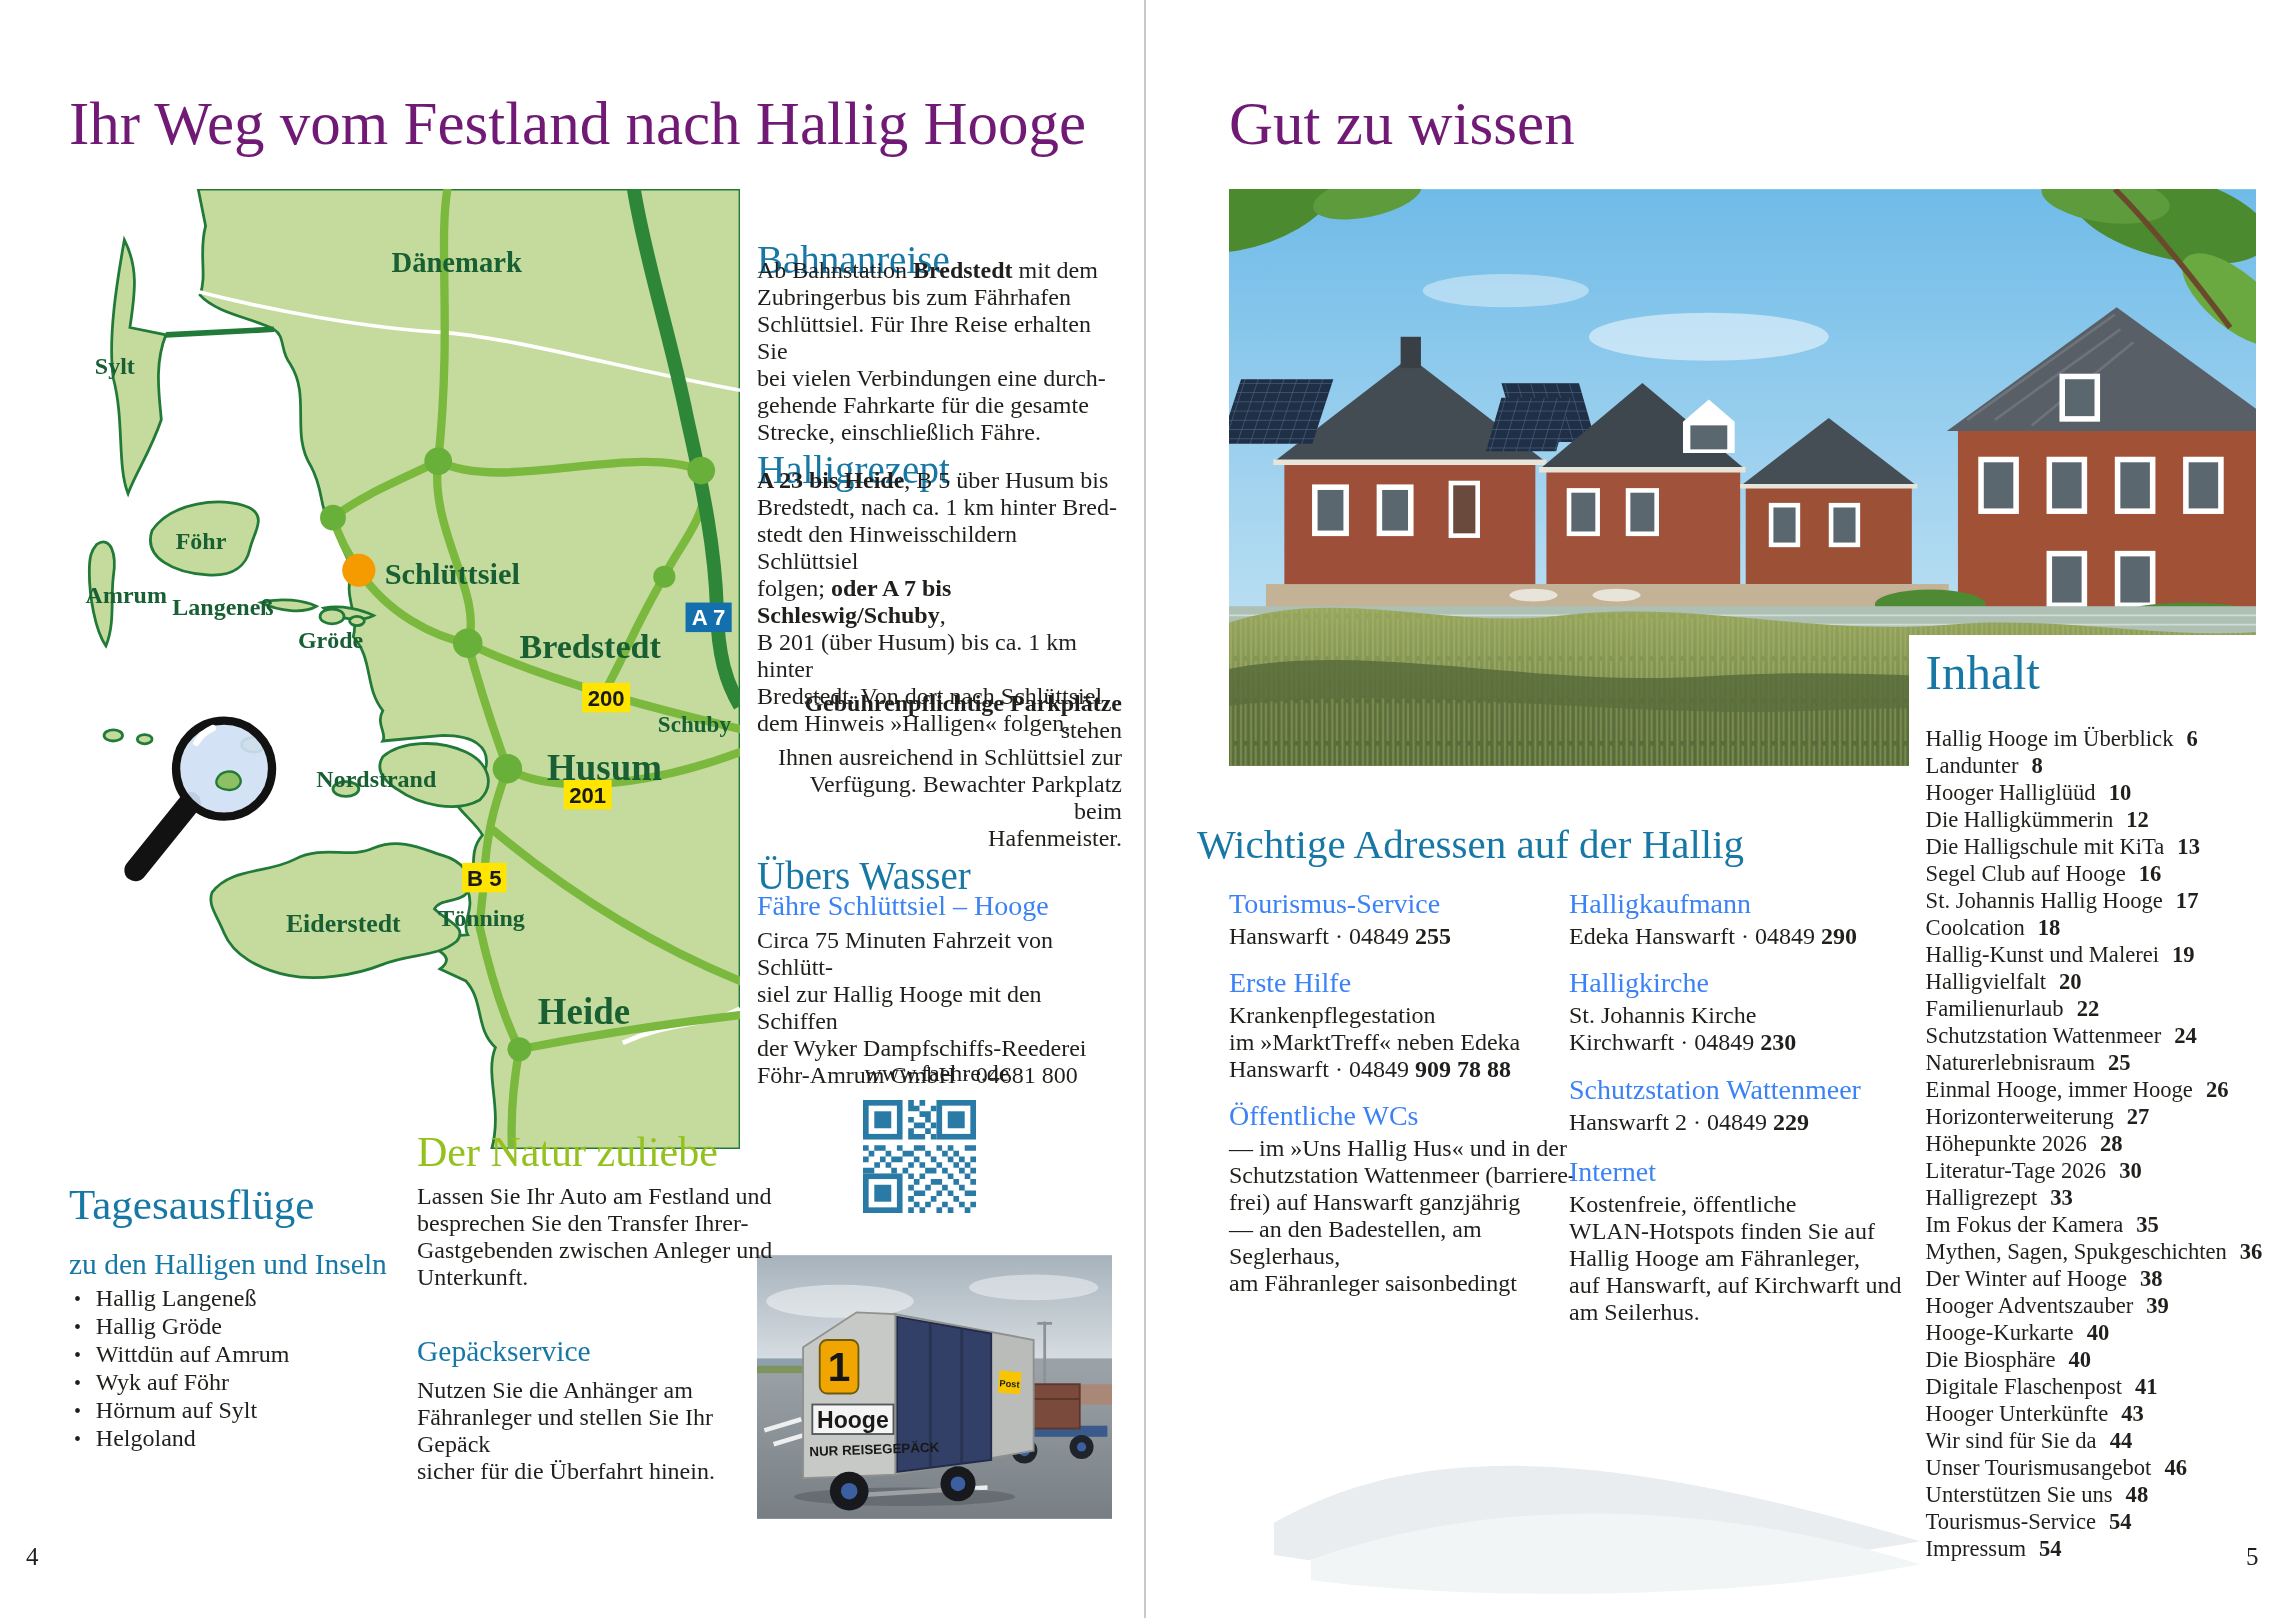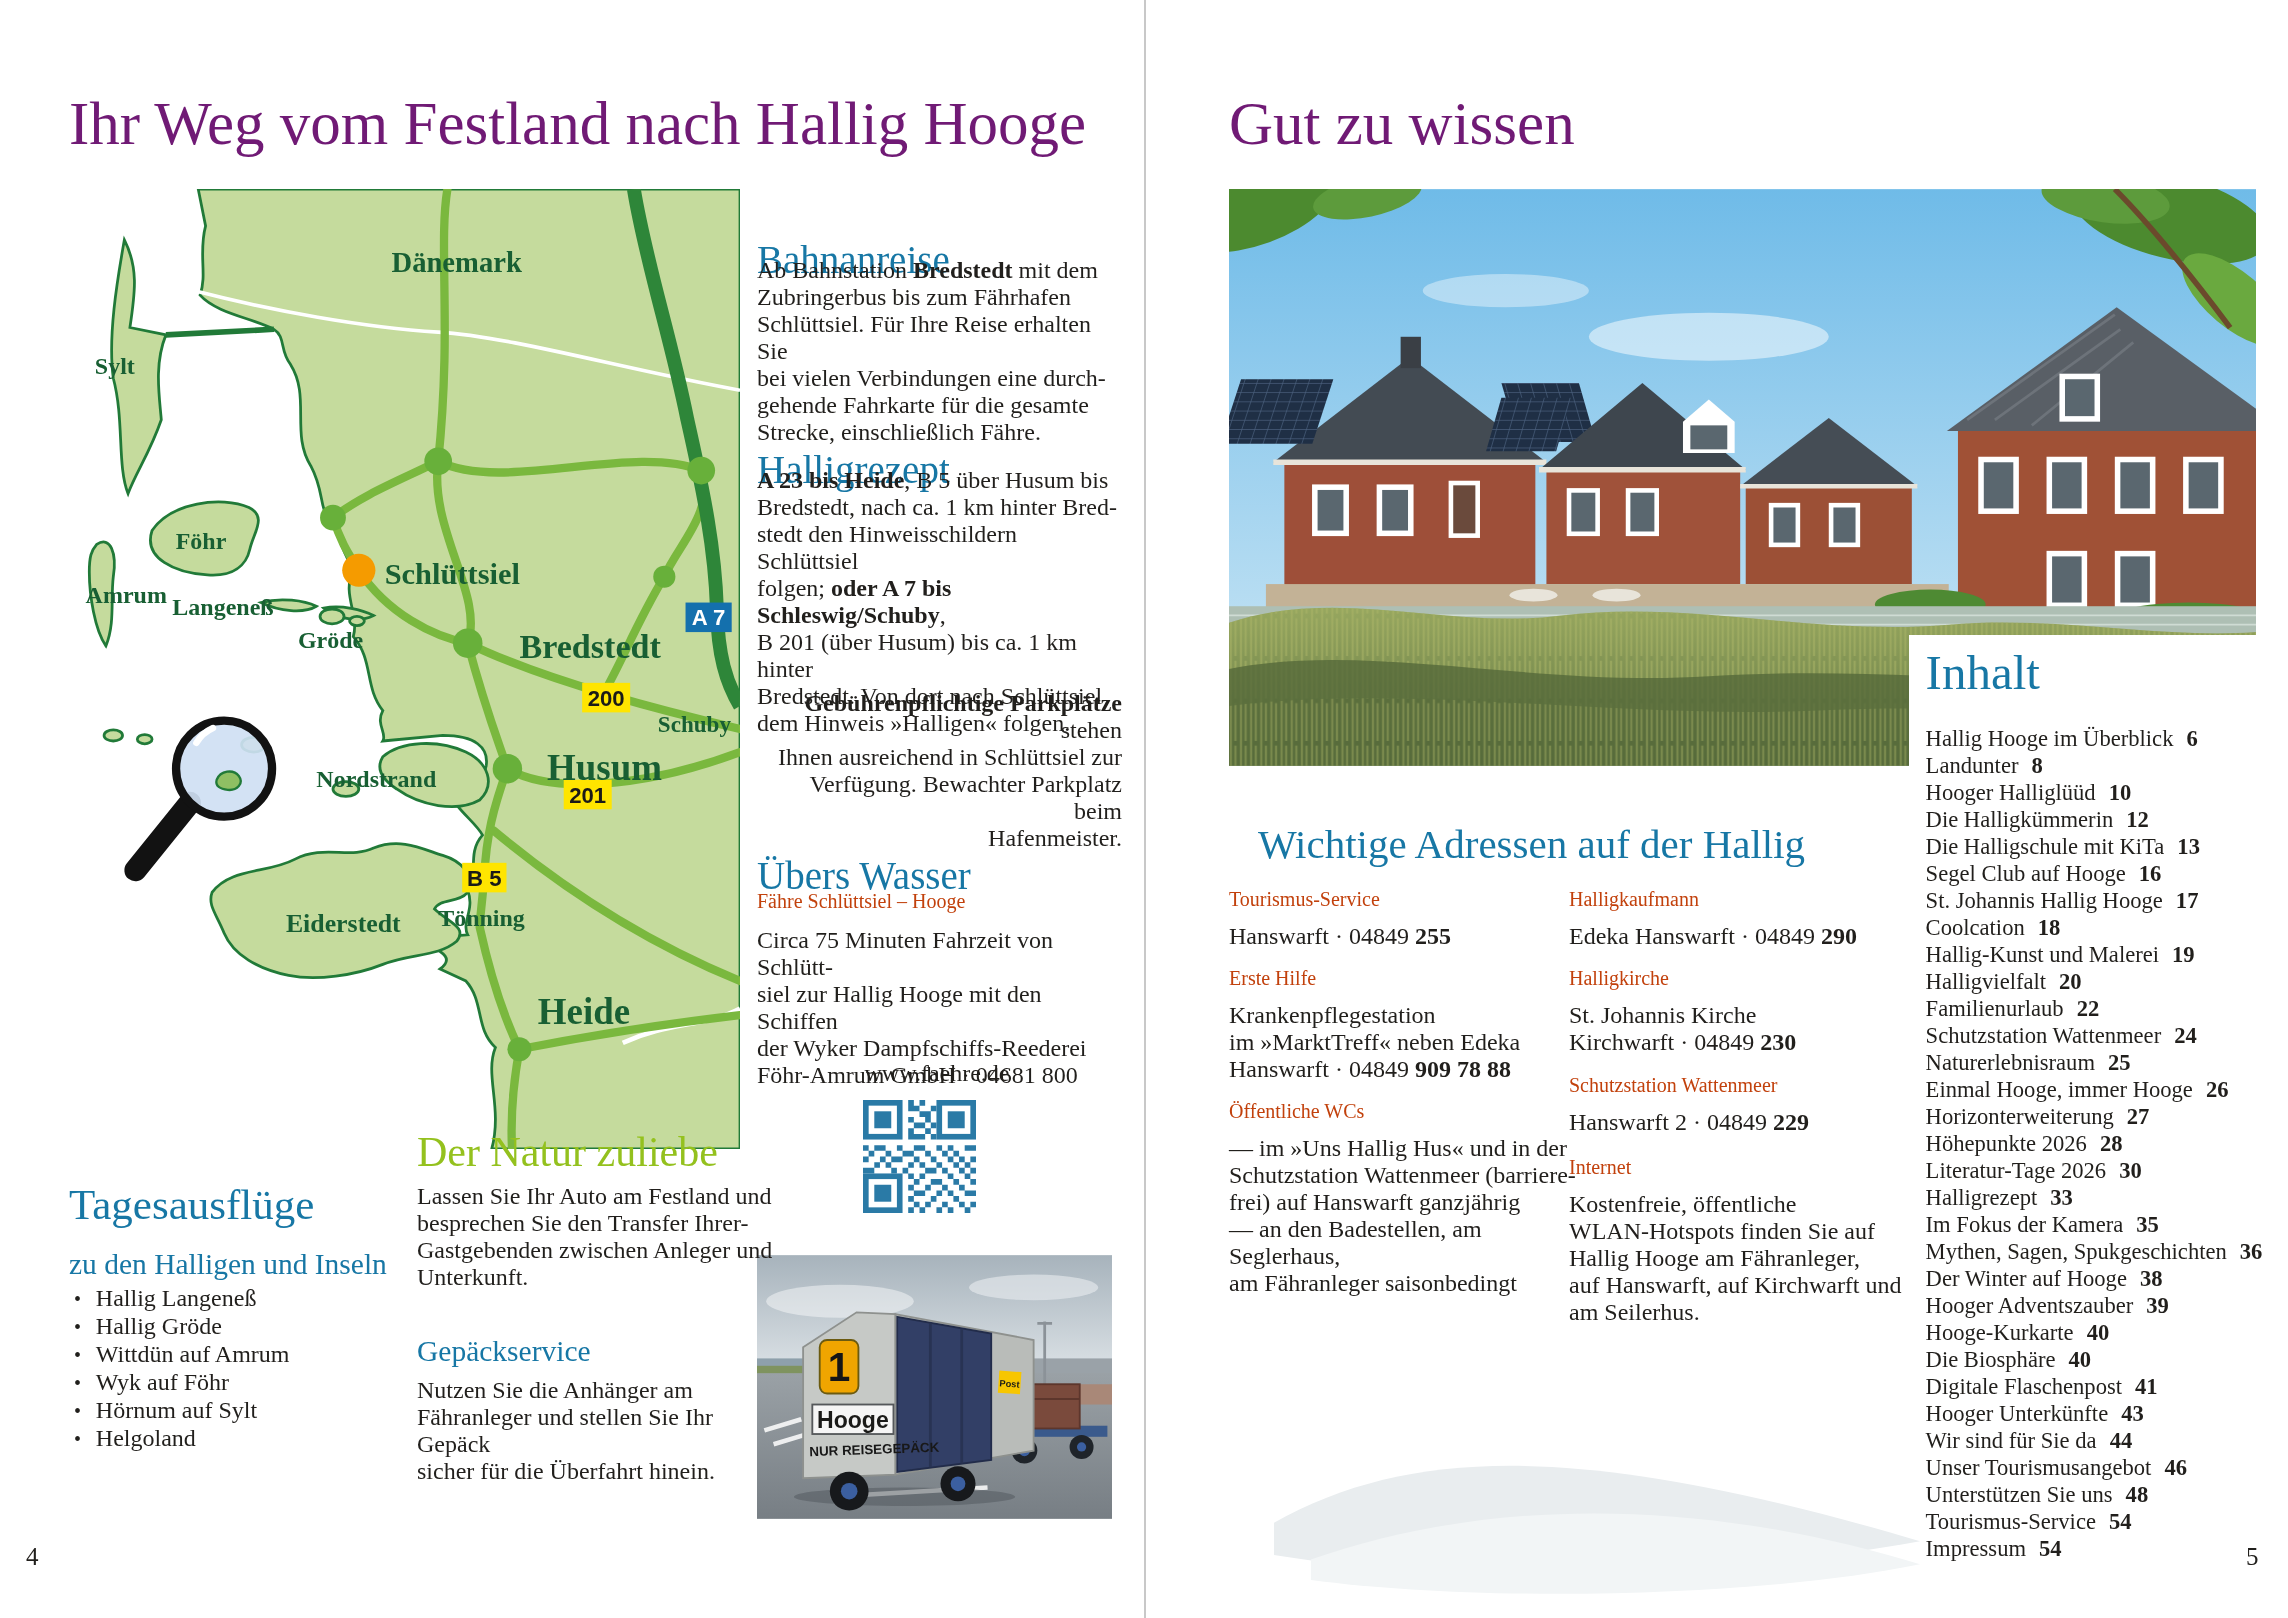--- a/index.html
+++ b/index.html
@@ -1,21 +1,21 @@
 <!DOCTYPE html>
 <html style="font-size:14.8px"><head>
 <meta charset="utf-8">
 <style>
   html,body{margin:0;padding:0;background:#ffffff;}
   .page{position:relative;width:2289px;height:1619px;background:#fff;overflow:hidden;
         font-family:"Liberation Serif","DejaVu Serif",serif;color:#211f1c;}
   .abs{position:absolute;}
   .h1{font-size:61px;color:#701a75;font-weight:normal;}
   .h2{font-size:39px;color:#1777a5;font-weight:normal;}
-  .h3{font-size:20px;color:#c2410c;font-weight:normal;}
+  .h3{font-size:28px;color:#3b82f6;font-weight:normal;}
   .h3b{font-size:29.5px;color:#1777a5;font-weight:normal;}
   .hgreen{font-size:42px;color:#94c11e;font-weight:normal;}
   .hbig{font-size:43px;color:#1777a5;font-weight:normal;}
   .body{font-size:24px;line-height:27px;white-space:pre-line;}
   .body b{font-weight:bold;}
   .divider{position:absolute;left:1144px;top:0;width:1.8px;height:1619px;background:#c8c8c8;}
   .pagenum{font-size:25px;color:#211f1c;}
   .bullets{margin:0;padding:0;list-style:none;font-size:24px;line-height:27px;}
   .bullets li::before{content:"•";margin-right:14.8px;font-size:20px;}
   .ti{font-size:22.6px;line-height:27px;white-space:nowrap;}
@@ -428,21 +428,21 @@
       <div class="ti"><span>Digitale Flaschenpost</span><b>41</b></div>
       <div class="ti"><span>Hooger Unterkünfte</span><b>43</b></div>
       <div class="ti"><span>Wir sind für Sie da</span><b>44</b></div>
       <div class="ti"><span>Unser Tourismusangebot</span><b>46</b></div>
       <div class="ti"><span>Unterstützen Sie uns</span><b>48</b></div>
       <div class="ti"><span>Tourismus-Service</span><b>54</b></div>
       <div class="ti"><span>Impressum</span><b>54</b></div>
     </div>
   </div>
 
-  <div class="abs" style="left:1258px;top:820px;font-size:41px;color:#1777a5;">Wichtige Adressen auf der Hallig</div>
+  <div class="abs" style="left:1197px;top:820px;font-size:41px;color:#1777a5;">Wichtige Adressen auf der Hallig</div>
 
   <div class="abs h3" style="left:1229px;top:888px;">Tourismus-Service</div>
   <p class="abs body" style="left:1229px;top:923px;margin:0;"><span>Hanswarft · 04849 </span><b>255</b></p>
 
   <div class="abs h3" style="left:1229px;top:967px;">Erste Hilfe</div>
   <p class="abs body" style="left:1229px;top:1002px;margin:0;"><span>Krankenpflegestation
 im »MarktTreff« neben Edeka
 Hanswarft · 04849 </span><b>909 78 88</b></p>
 
   <div class="abs h3" style="left:1229px;top:1100px;">Öffentliche WCs</div>

